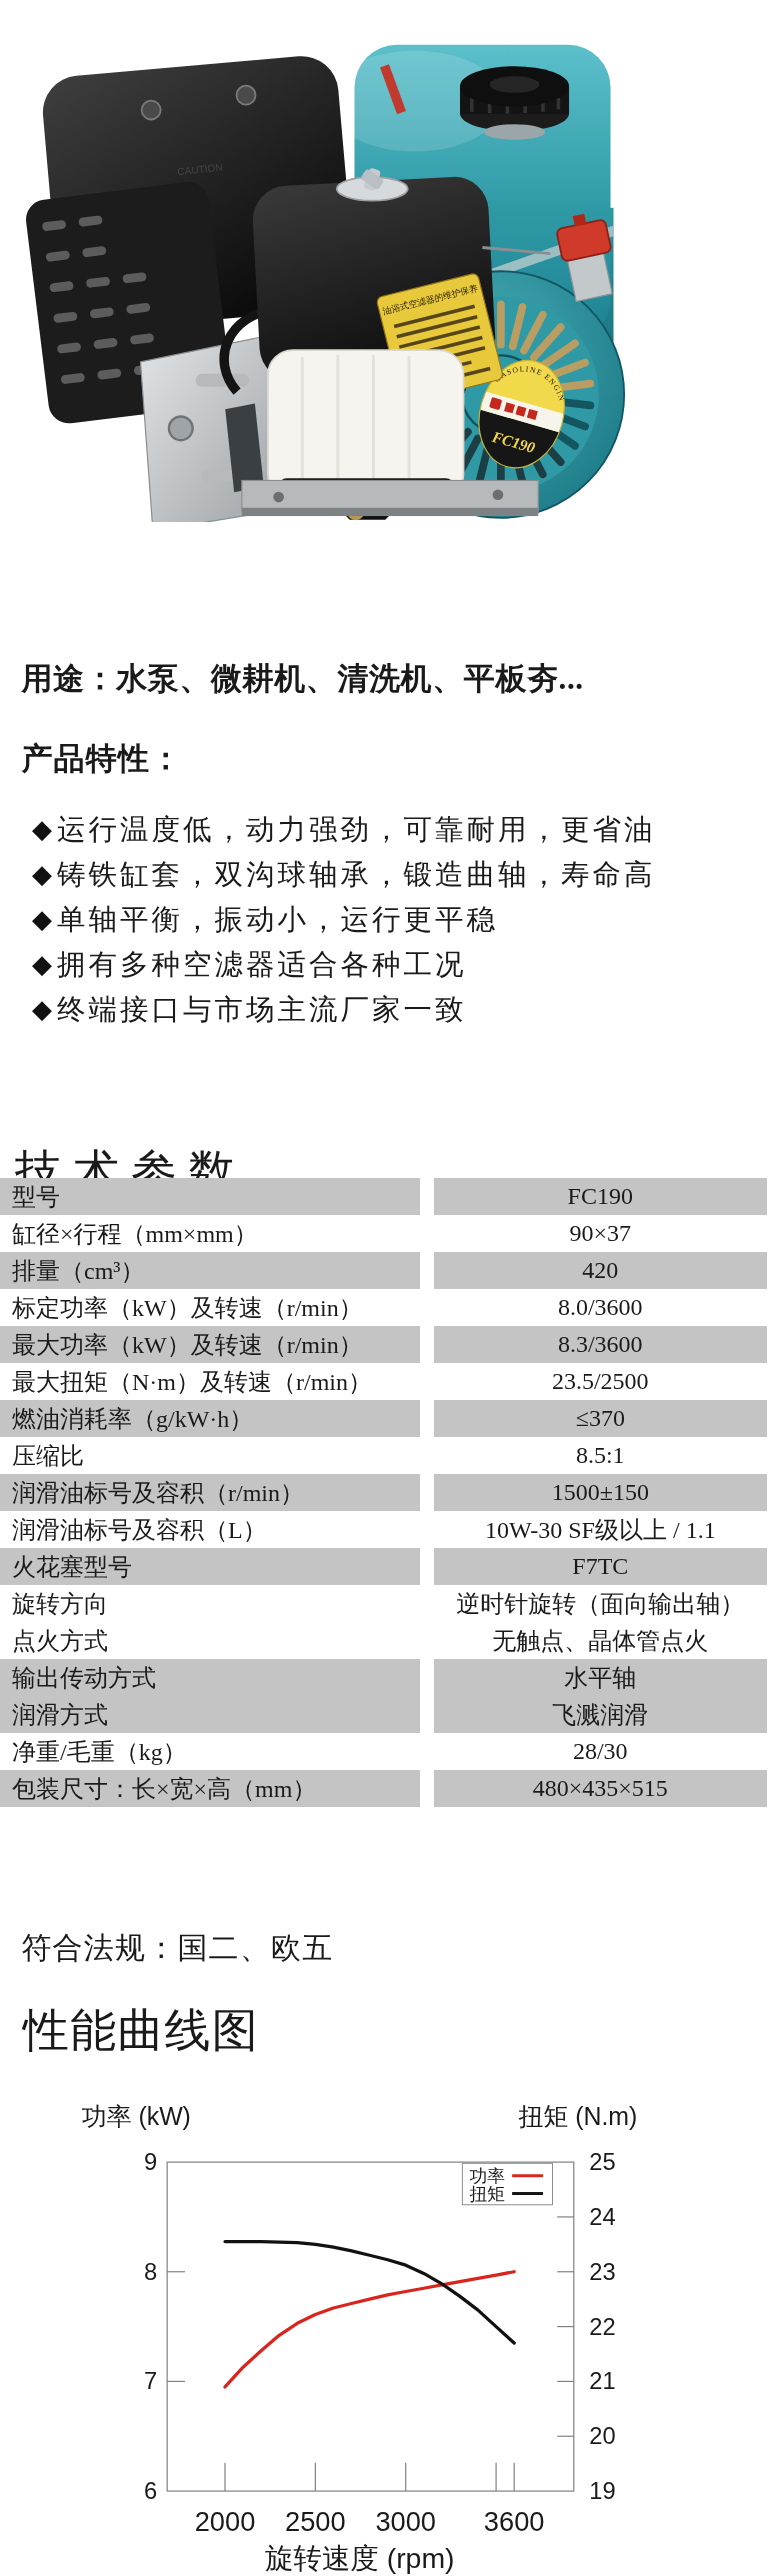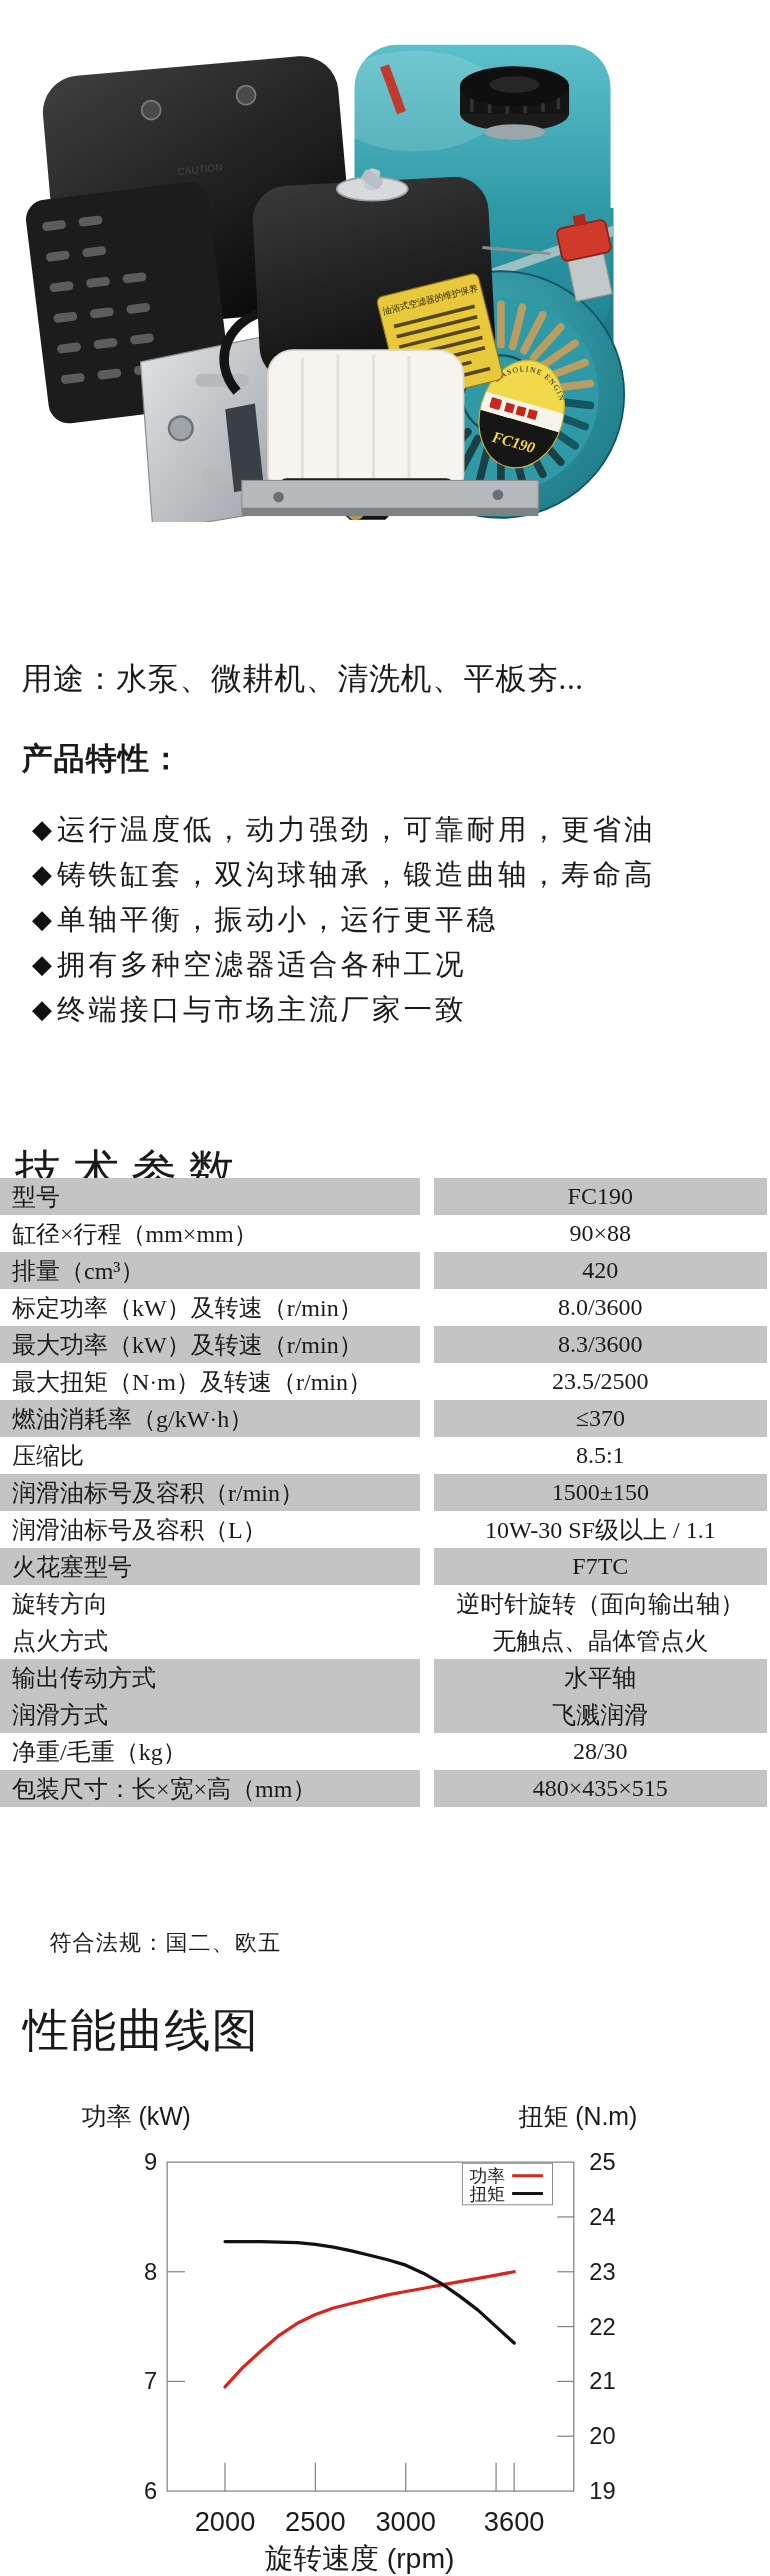--- a/index.html
+++ b/index.html
@@ -1,33 +1,33 @@
 <!DOCTYPE html>
 <html style="font-size:9.5px"><head>
 <meta charset="utf-8">
 <style>
   html,body{margin:0;padding:0;background:#ffffff;}
   .page{position:relative;width:770px;height:2576px;background:#fff;overflow:hidden;
         font-family:"Liberation Serif", serif;color:#1a1a1a;}
   .abs{position:absolute;}
-  .intro-line{left:21.4px;top:658px;font-size:31px;letter-spacing:0.6px;white-space:nowrap;}
+  .intro-line{left:21.4px;top:658px;font-size:31px;letter-spacing:0.6px;white-space:nowrap;font-weight:bold;}
   .features-title{left:21.4px;top:738px;font-size:31px;letter-spacing:1.2px;font-weight:bold;}
   .features{left:0;top:807px;width:770px;}
   .feature-item{display:flex;align-items:center;height:45px;}
   .feature-bullet{width:57px;padding-left:32px;font-size:26px;line-height:1;color:#111;box-sizing:border-box;}
   .feature-text{font-size:28.5px;letter-spacing:3px;white-space:nowrap;}
   .specs-heading{left:15px;top:1093px;font-size:46px;letter-spacing:12px;white-space:nowrap;margin-top:48px;}
   .spec-table{left:0;top:1178px;width:767px;}
   .spec-row{display:flex;height:37px;}
   .spec-label{width:420px;box-sizing:border-box;padding-left:12px;display:flex;align-items:center;
               font-size:24px;white-space:nowrap;}
   .spec-gutter{width:13.6px;background:#ffffff;}
   .spec-value{flex:1;display:flex;align-items:center;justify-content:center;font-size:24px;white-space:nowrap;}
   .spec-row.gray .spec-label,.spec-row.gray .spec-value{background:#c4c4c4;}
-  .compliance-line{left:21.4px;top:1928px;font-size:22px;letter-spacing:1.2px;white-space:nowrap;margin-left:28px;}
+  .compliance-line{left:21.4px;top:1928px;font-size:30px;letter-spacing:1.2px;white-space:nowrap;}
   .perf-heading{left:23px;top:2000px;font-size:46px;letter-spacing:1.2px;white-space:nowrap;}
   .chart-svg{left:0;top:2076px;}
   .chart-svg text{font-family:"Liberation Sans", sans-serif;fill:#1a1a1a;}
   .photo-svg{left:0;top:30px;}
 </style>
 </head>
 <body>
 
 <div class="page">
 
@@ -257,21 +257,21 @@
   <div class="abs specs-heading">技术参数</div>
   <div class="abs spec-table" id="spec-table">
       <div class="spec-row gray">
         <div class="spec-label">型号</div>
         <div class="spec-gutter"></div>
         <div class="spec-value">FC190</div>
       </div>
       <div class="spec-row">
         <div class="spec-label">缸径×行程（mm×mm）</div>
         <div class="spec-gutter"></div>
-        <div class="spec-value">90×88</div>
+        <div class="spec-value">90×37</div>
       </div>
       <div class="spec-row gray">
         <div class="spec-label">排量（cm³）</div>
         <div class="spec-gutter"></div>
         <div class="spec-value">420</div>
       </div>
       <div class="spec-row">
         <div class="spec-label">标定功率（kW）及转速（r/min）</div>
         <div class="spec-gutter"></div>
         <div class="spec-value">8.0/3600</div>

